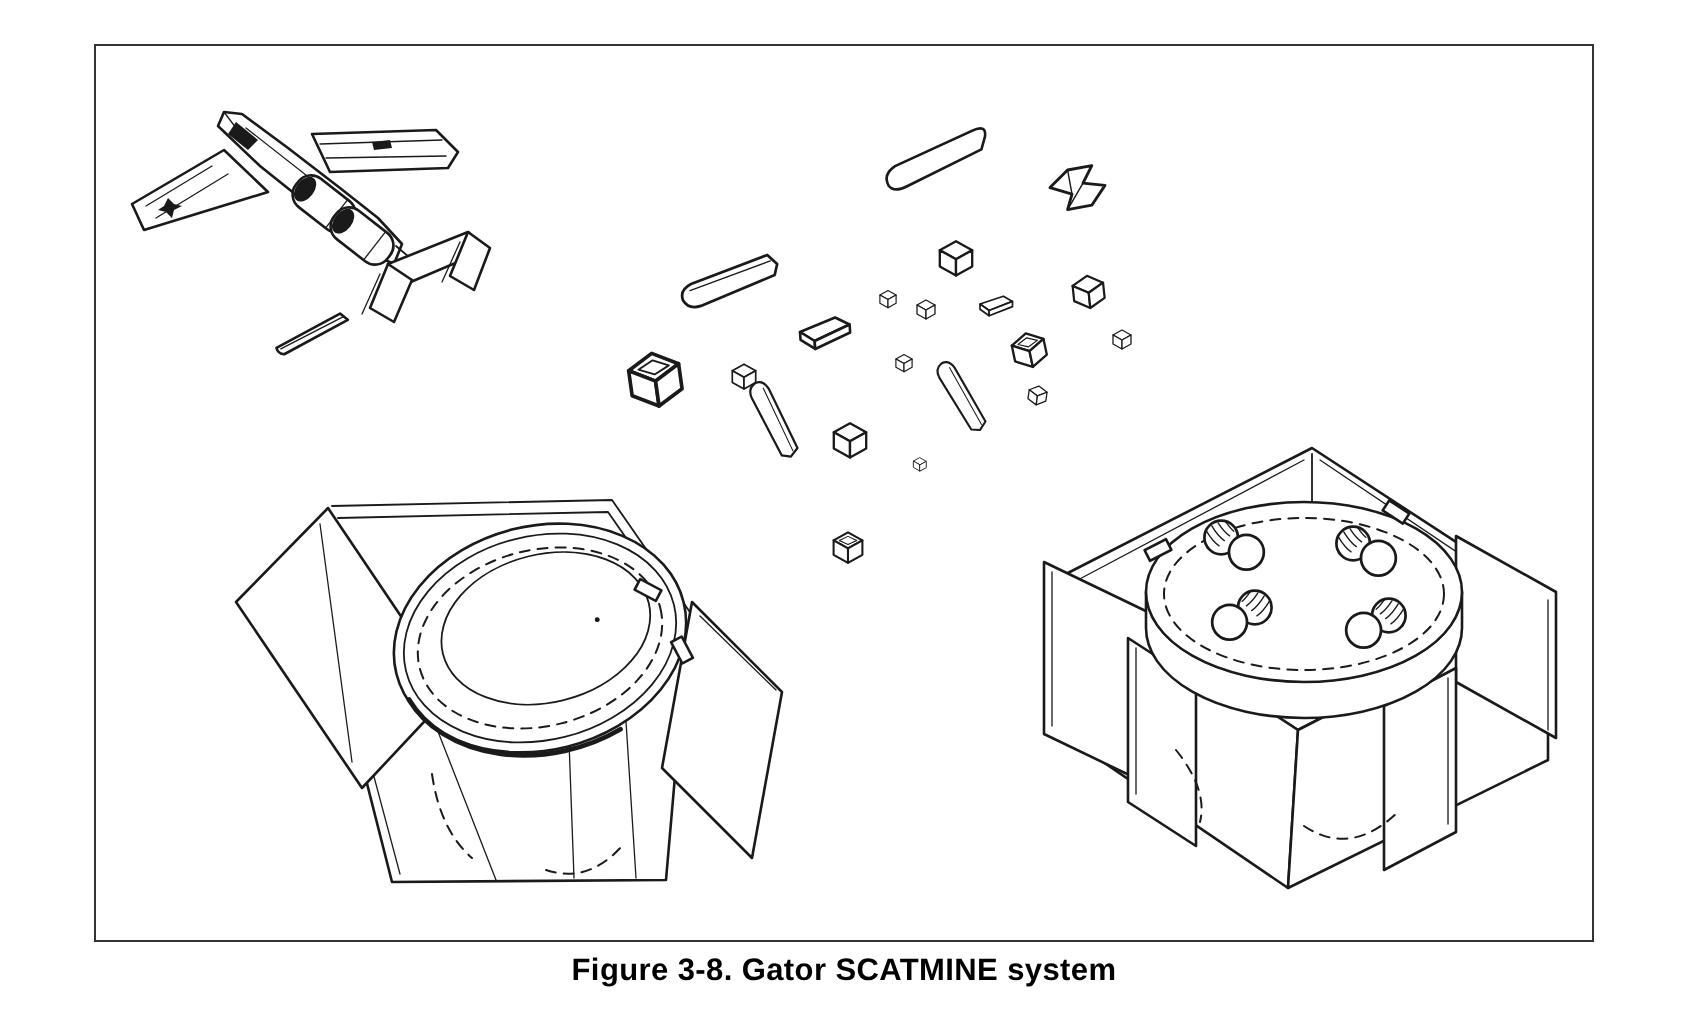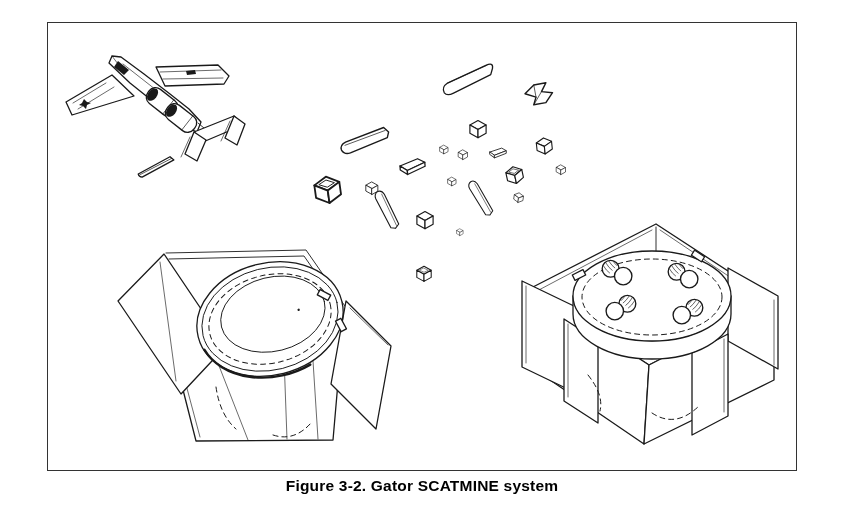--- a/index.html
+++ b/index.html
@@ -178,14 +178,14 @@
         <use href="#port" transform="translate(638,290) scale(-1.05,1.05)"></use>
 
         <rect class="s" x="-6" y="-3" width="12" height="6" transform="translate(531,252) rotate(-27)"></rect>
         <rect class="s" x="-6" y="-3" width="12" height="6" transform="translate(650,233) rotate(33)"></rect>
 
         <path class="dash" d="M604,390 Q628,406 652,382 M540,352 Q556,372 552,388"></path>
       </g>
     </svg>
   </figure>
 
-  <div class="caption">Figure 3-2. Gator SCATMINE system</div>
+  <div class="caption">Figure 3-8. Gator SCATMINE system</div>
 </div>
 
 </body></html>

